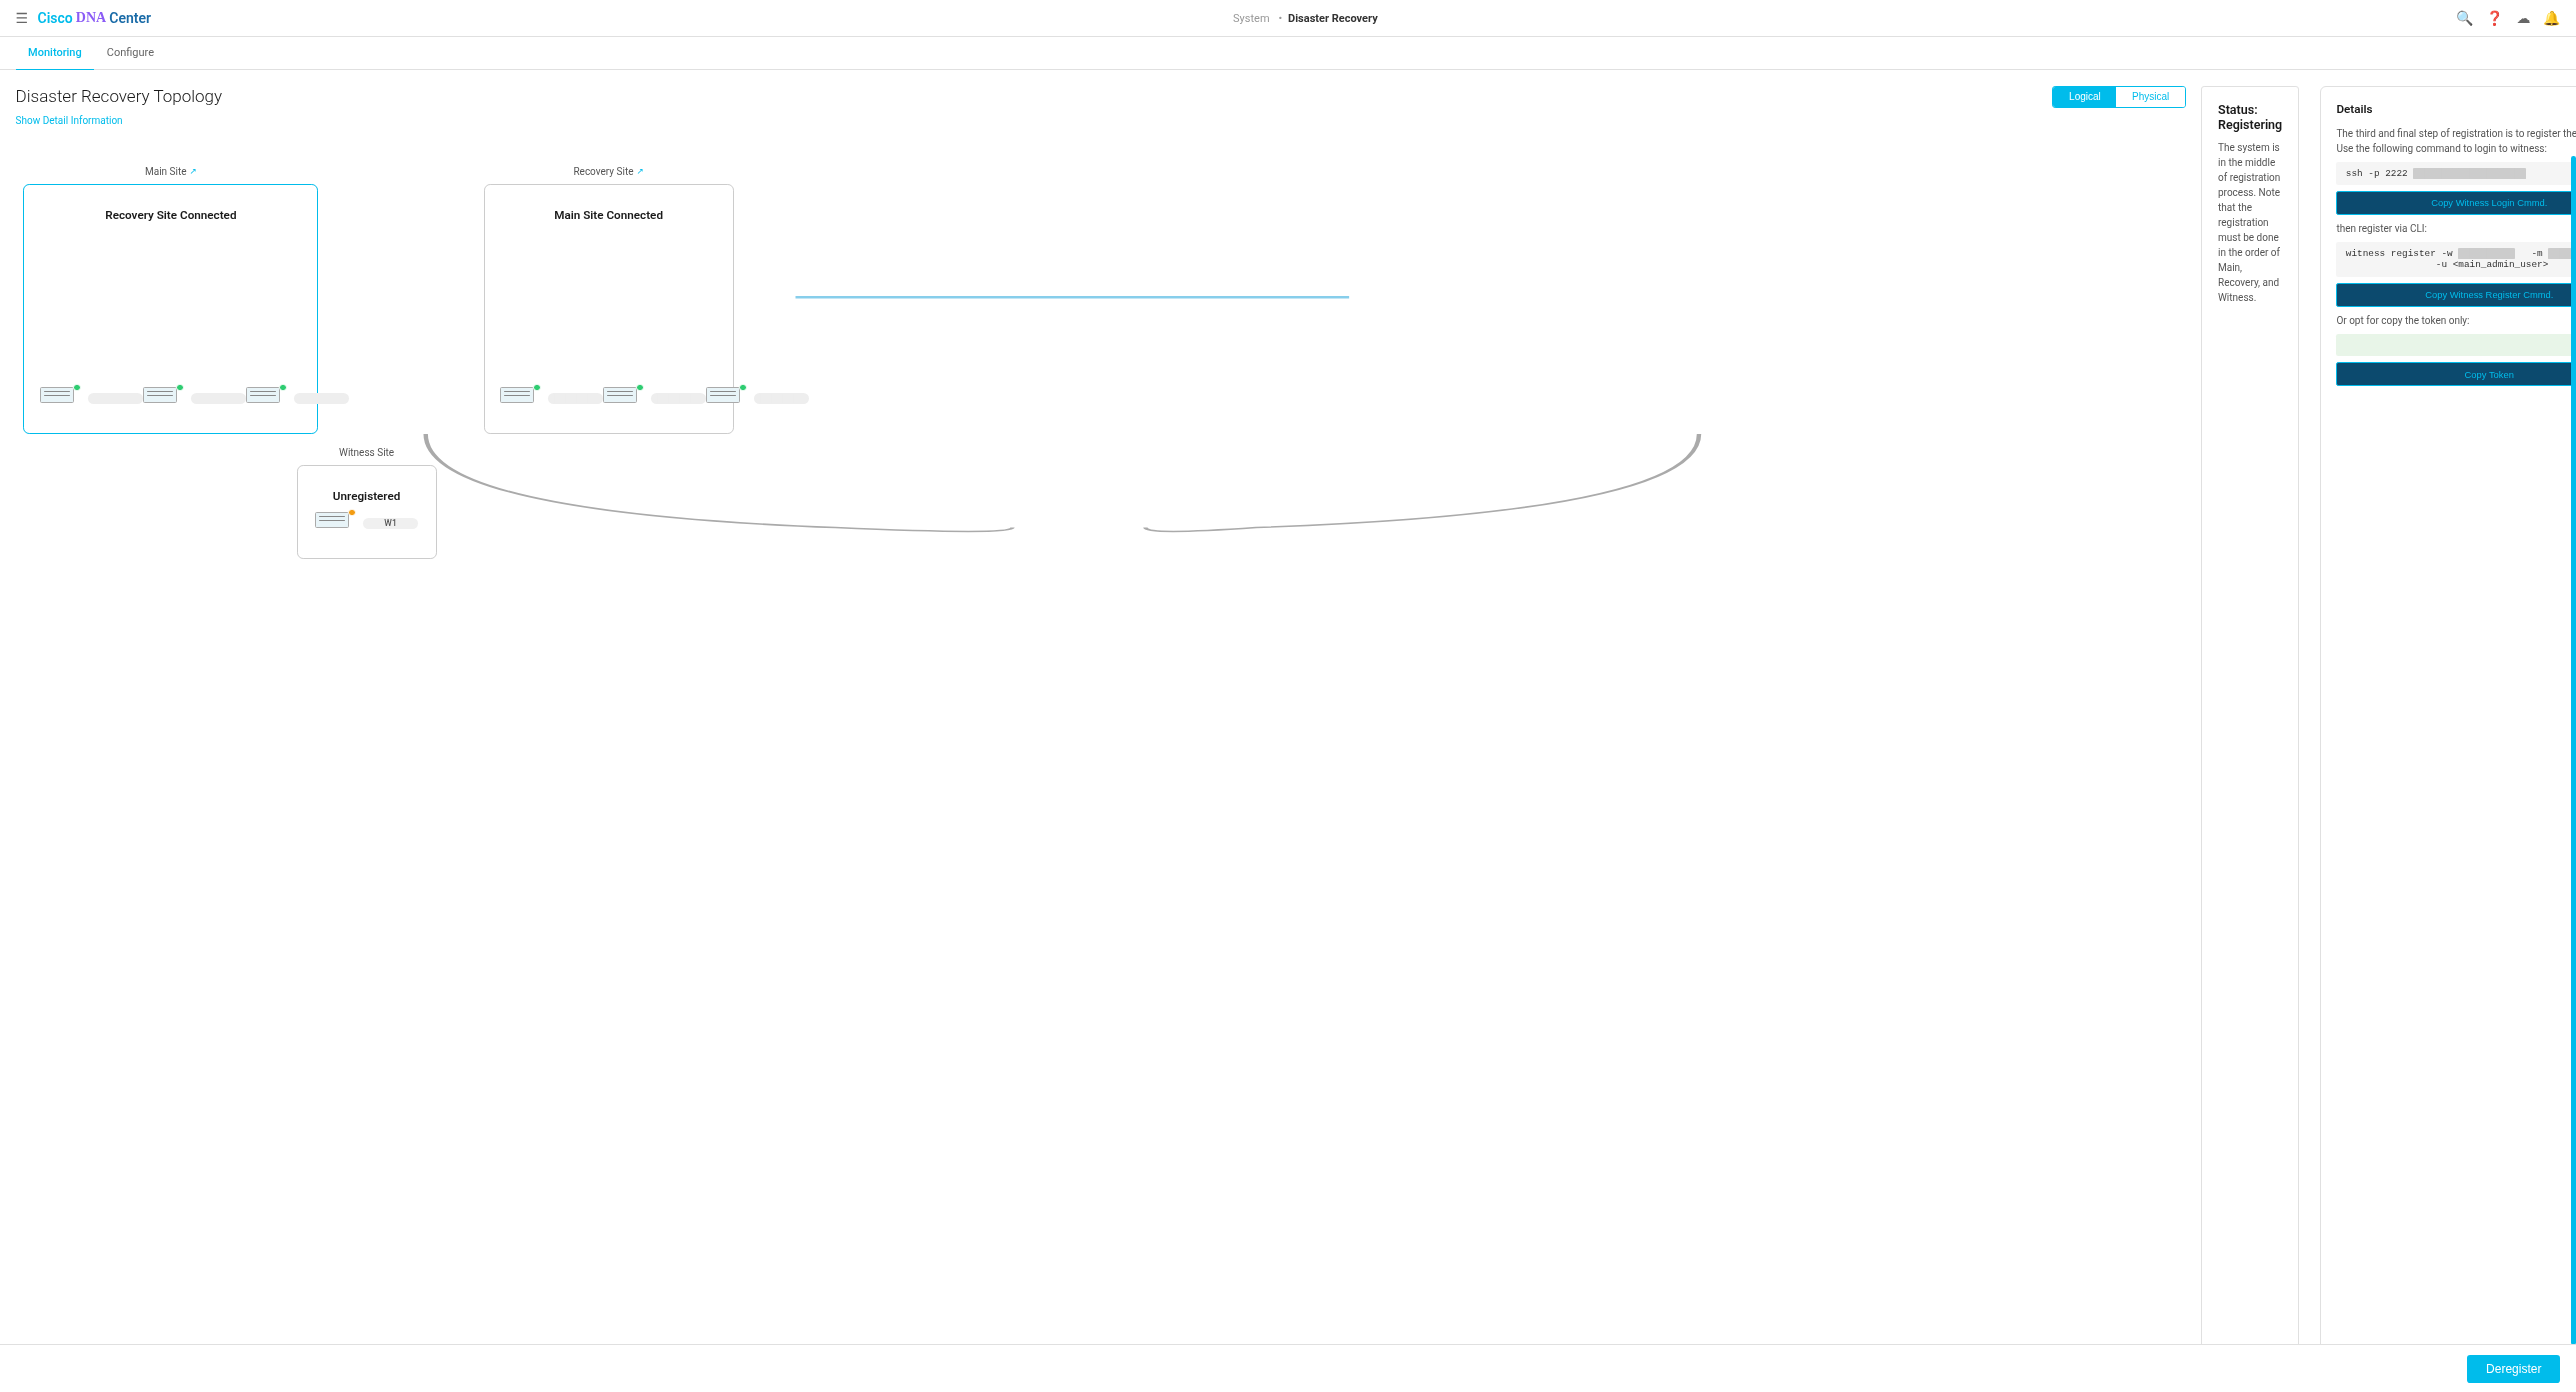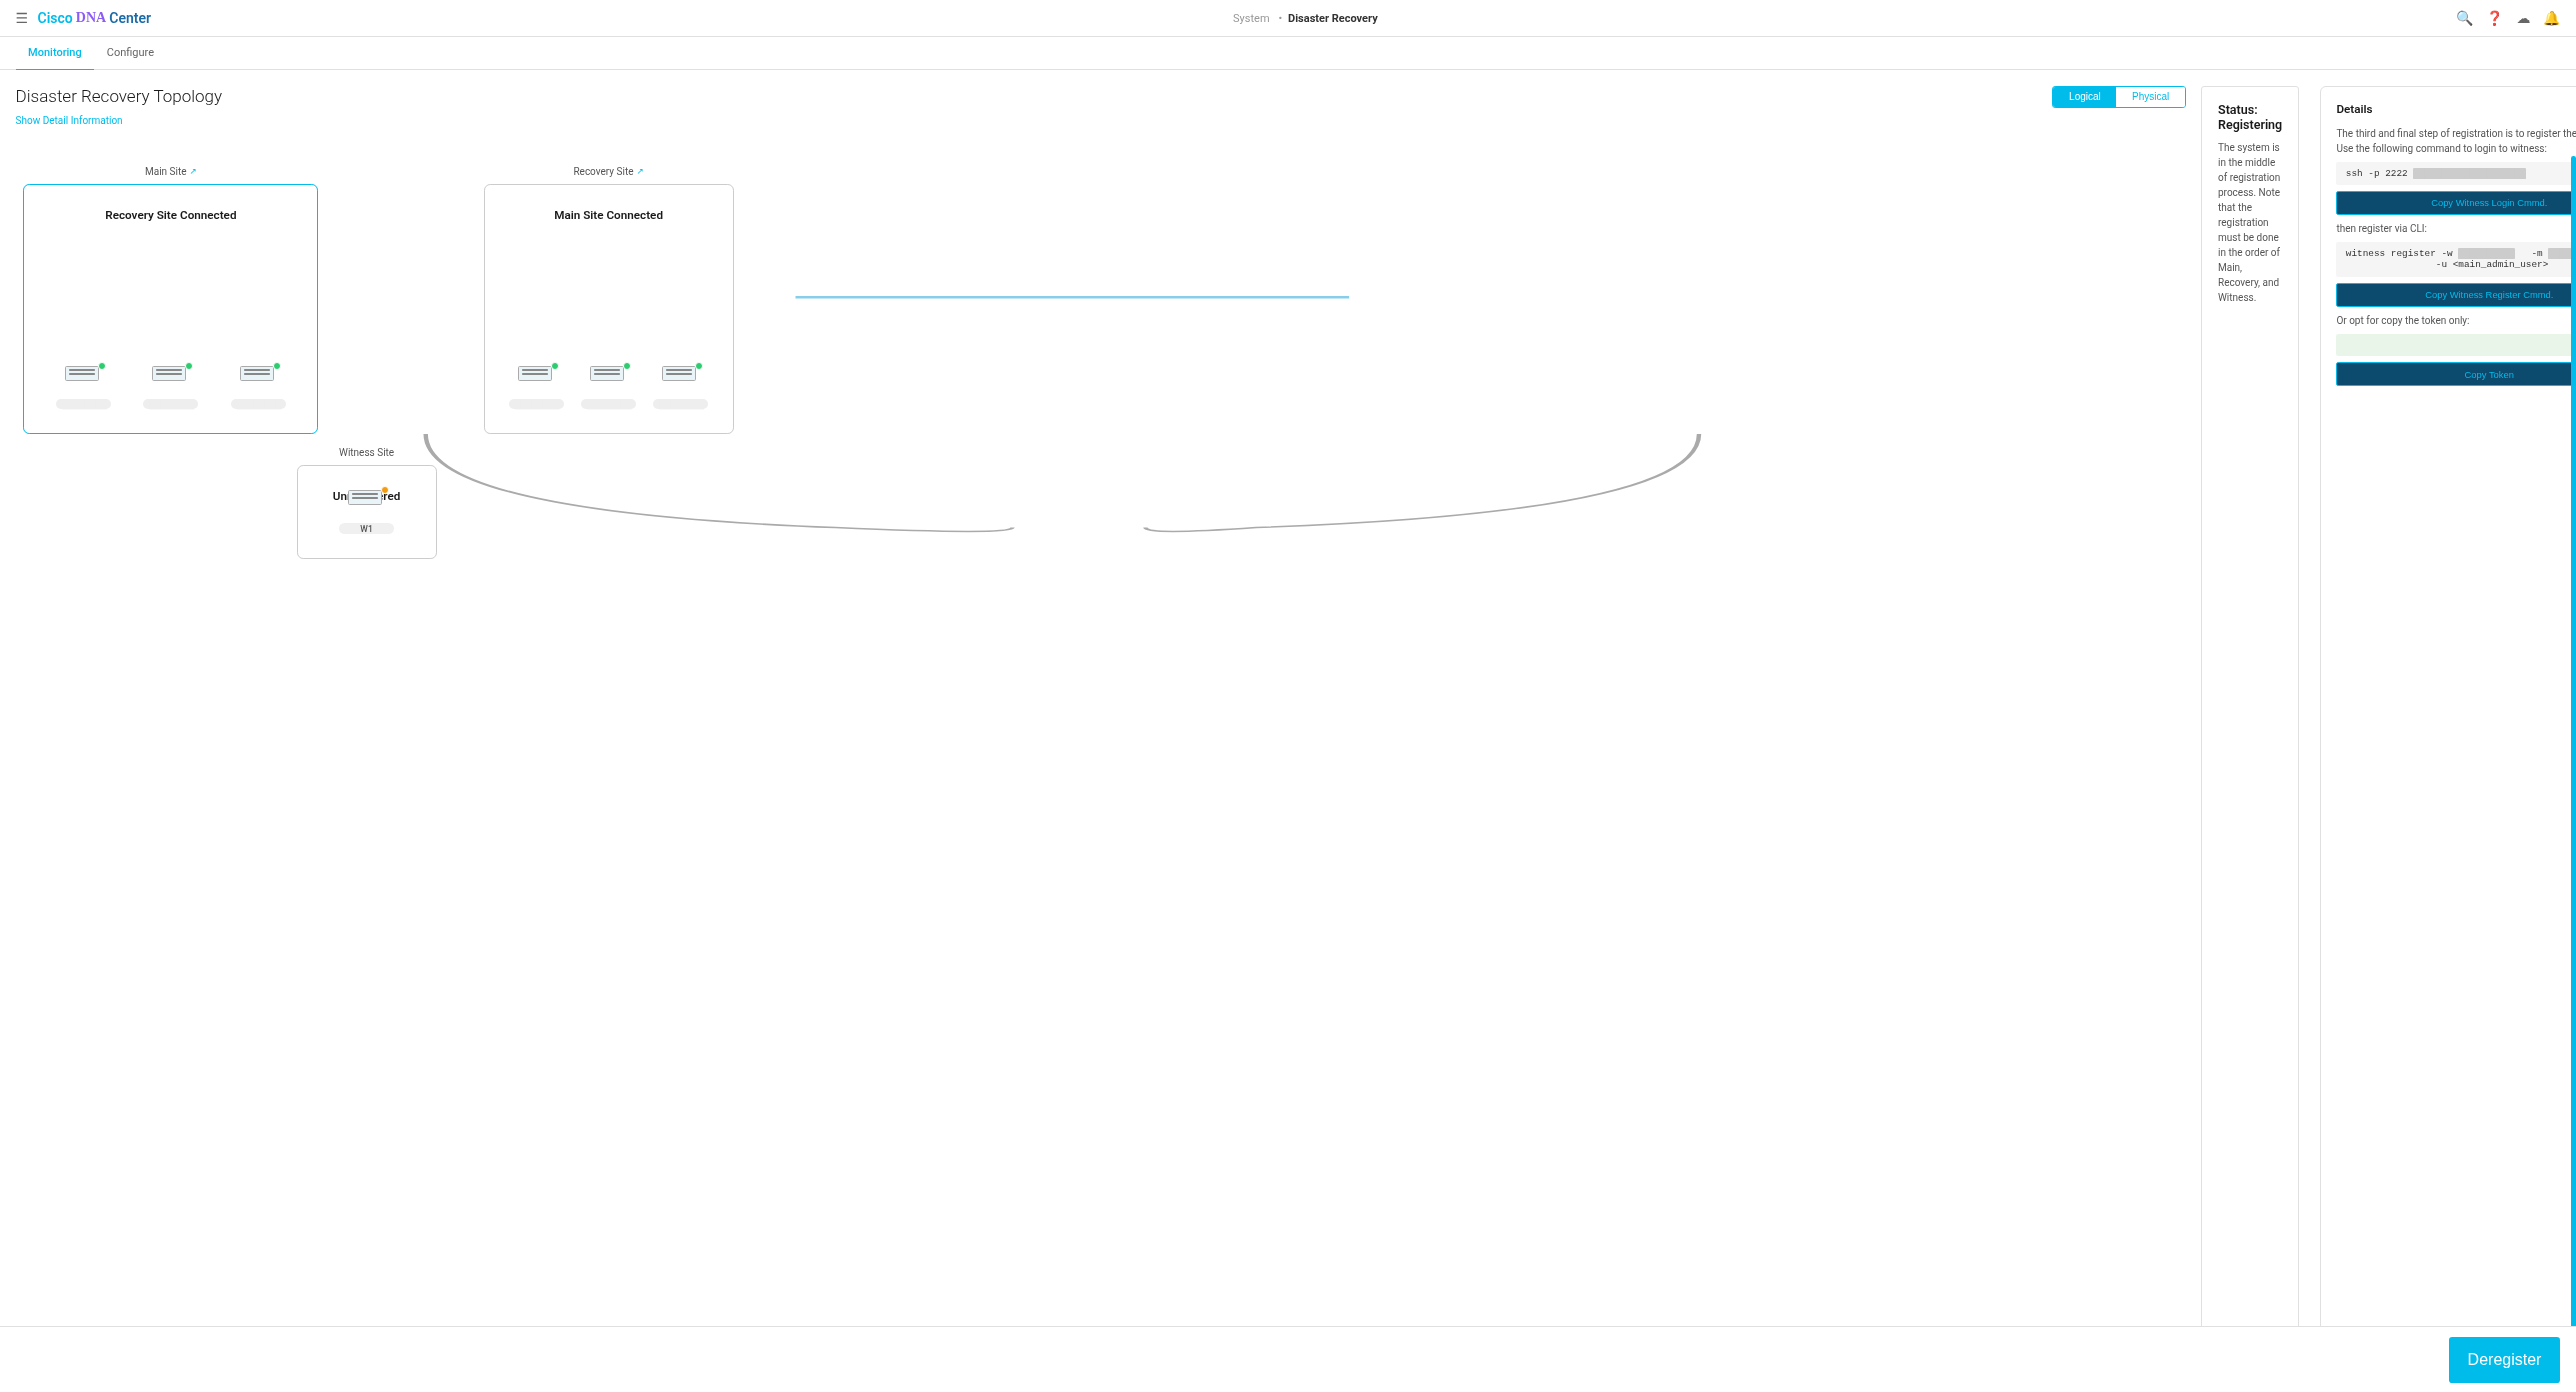--- a/index.html
+++ b/index.html
@@ -68,21 +68,21 @@
 
     .site-status-text {
       font-size: 11.7px; font-weight: 600; color: #1a1a1a; text-align: center;
       position: absolute; top: 23.4px; left: 0; right: 0;
     }
 
     .nodes-row {
       position: absolute; bottom: 23.4px; left: 0; right: 0;
       display: flex; justify-content: space-around; align-items: center; padding: 0 15.6px;
     }
-    .node-item { display: flex; flex-direction: column; align-items: center; gap: 11px; }
+    .node-item { display: flex; flex-direction: row; align-items: center; gap: 11px; }
     .node-icon { position: relative; width: 37px; height: 22px; }
     .node-server {
       width: 34px; height: 15.6px; background: #e8f4f8; border: 0.8px solid #aaa;
       border-radius: 1.6px; position: relative;
     }
     .node-server::before {
       content: ''; position: absolute; top: 2.3px; left: 3.1px; right: 3.1px; height: 1.6px;
       background: #888; border-radius: 0.8px;
     }
     .node-server::after {
@@ -126,21 +126,21 @@
     }
 
     
     .bottom-bar {
       position: fixed; bottom: 0; right: 0; left: 0;
       padding: 9.4px 15.6px; display: flex; justify-content: flex-end;
       border-top: 0.8px solid #e0e0e0; background: #fff;
     }
     .deregister-btn {
       background: #00bceb; color: #fff; border: none; border-radius: 3.1px;
-      padding: 14px 19px; font-size: 16px; cursor: pointer;
+      padding: 7px 19px; font-size: 12px; cursor: pointer;
     }
 
     .info-icon-circle {
       position: absolute; bottom: 12.5px; right: 12.5px;
       width: 22px; height: 22px; border-radius: 50%; border: 0.8px solid #aaa;
       display: flex; align-items: center; justify-content: center;
       color: #555; font-size: 10px; cursor: pointer;
     }
 
     .scrollbar-right {

